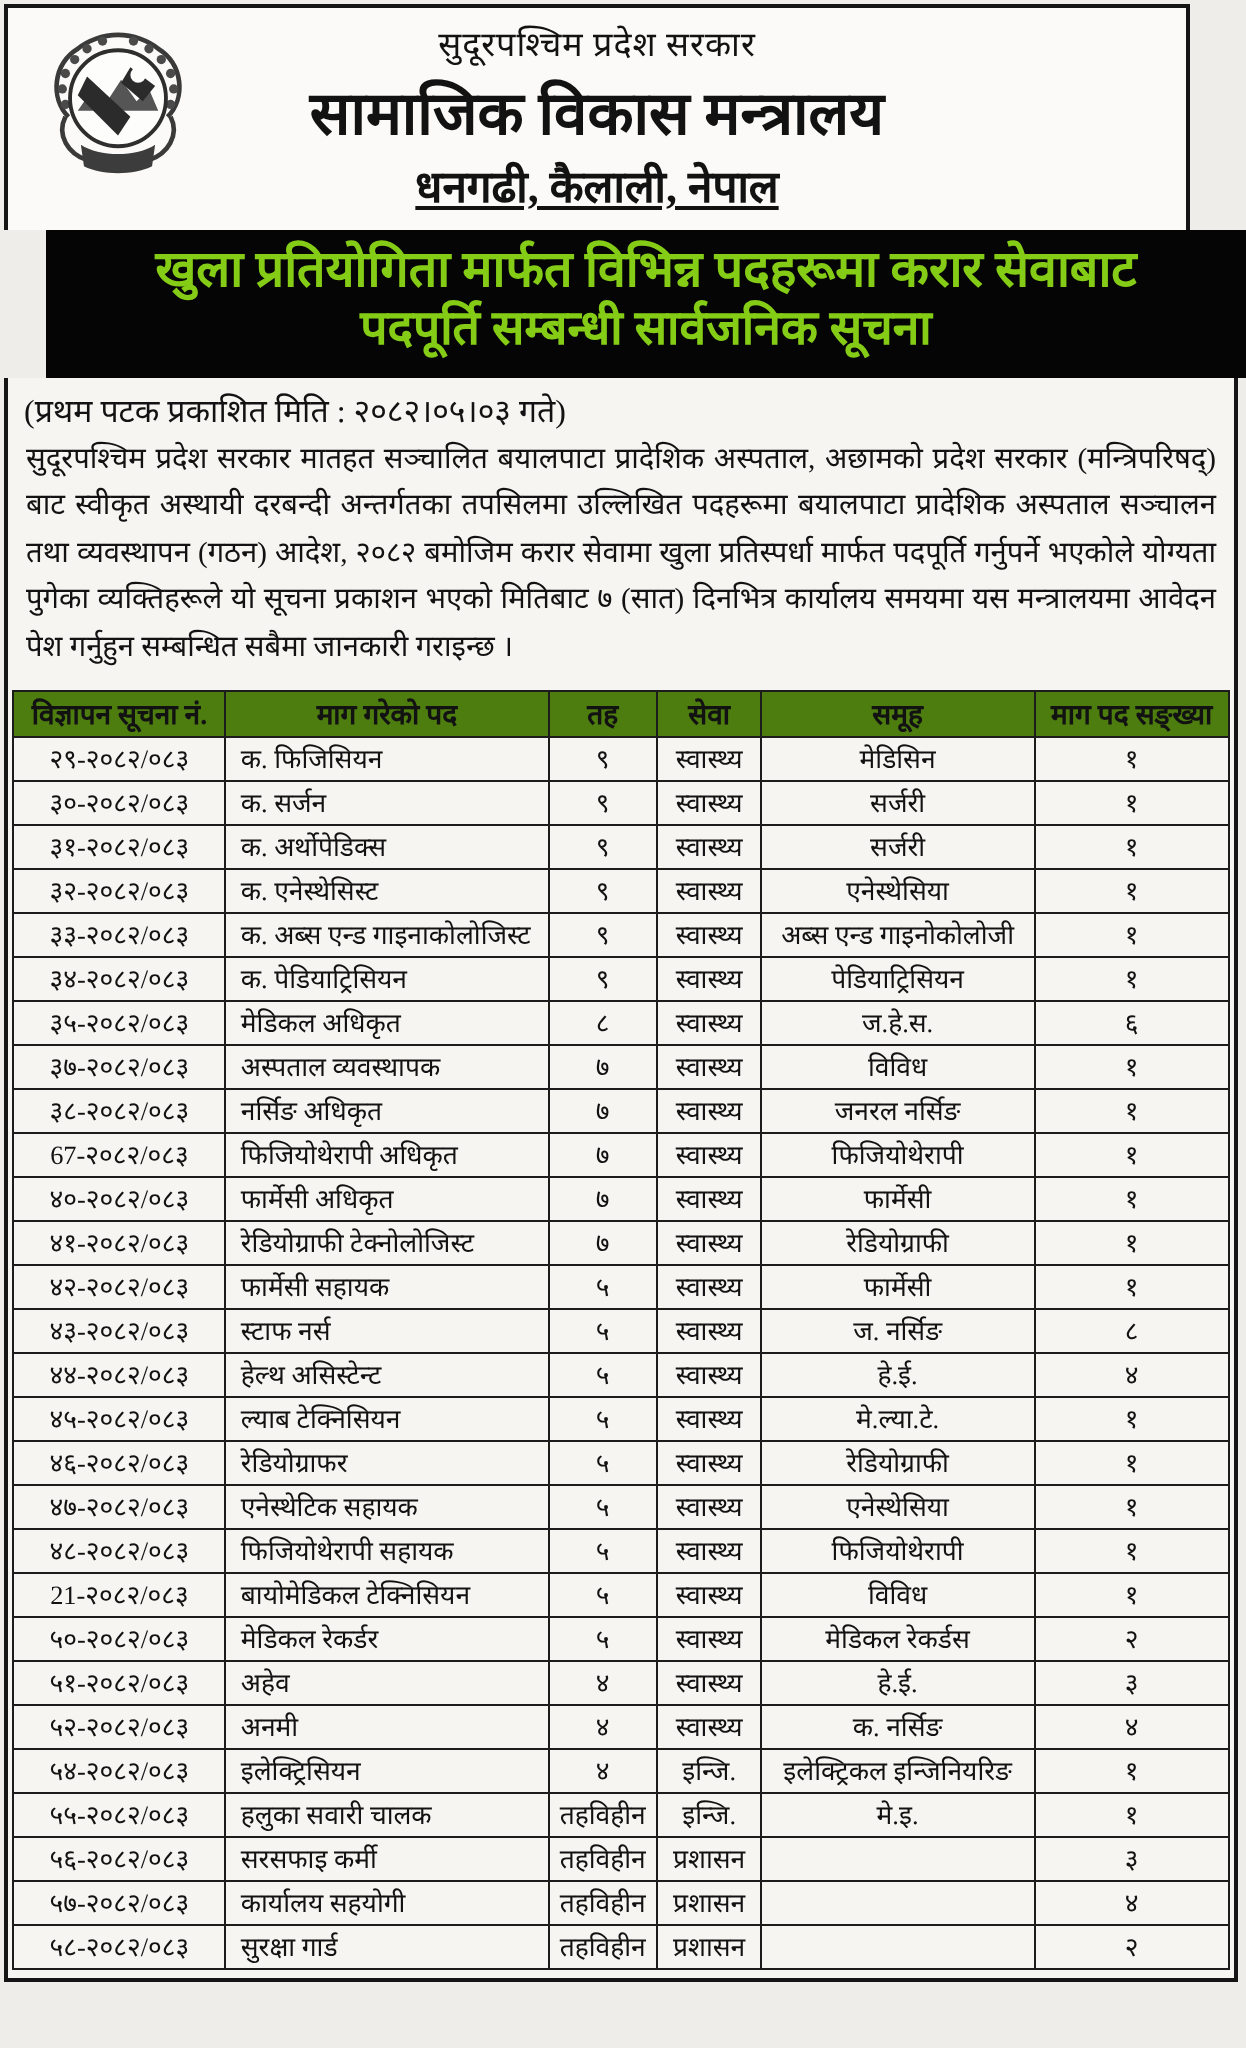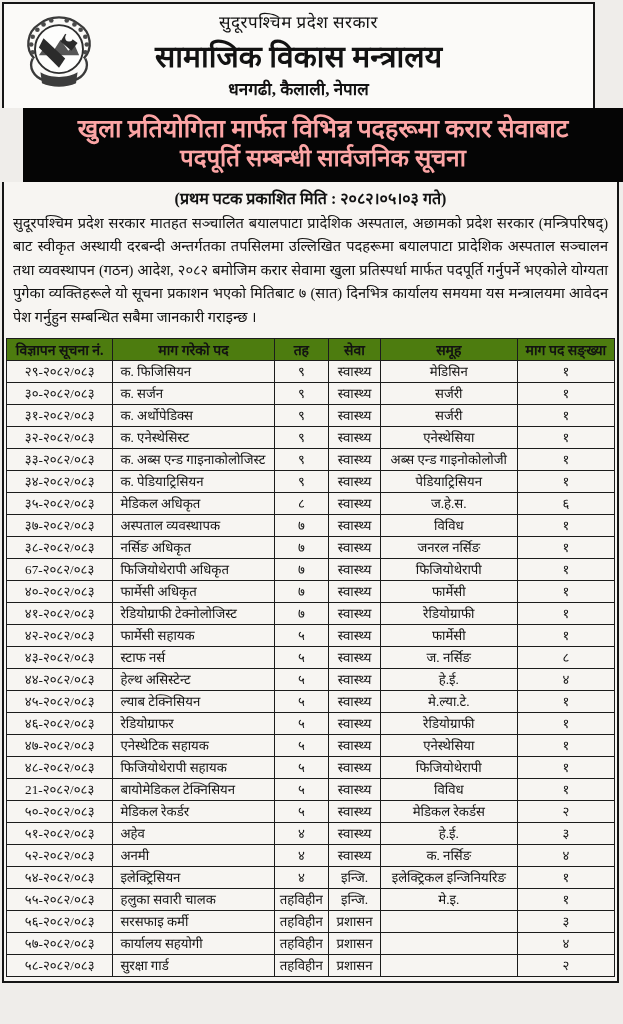--- a/index.html
+++ b/index.html
@@ -27,42 +27,41 @@
     text-align: center;
     min-height: 93px;
   }
   .logo-wrap {
     position: absolute;
     left: 16px; top: 8px;
     width: 78px; height: 82px;
   }
   .hdr-govt   { font-size: 17px; font-weight: normal; letter-spacing: .5px; }
   .hdr-minist { font-size: 30px; font-weight: bold; margin-top: 2px; }
-  .hdr-addr   { font-size: 17px; font-weight: bold; margin-top: 1px; }
+  .hdr-addr   { font-size: 22px; font-weight: bold; margin-top: 1px; text-decoration: underline; }
   
   .banner {
     background: #050505;
-    color: #fca5a5;
+    color: #84cc16;
     text-align: center;
     padding: 7px 4px 9px 4px;
     margin-left: 23px;
   }
   .banner .b1 { font-size: 25px; font-weight: bold; line-height: 1.15; }
   .banner .b2 { font-size: 24px; font-weight: bold; line-height: 1.2; }
   
   .content-box {
     margin: 0 4px 0 2px;
     background: #f7f5f2;
     border-left: 2px solid #151515;
     border-right: 2px solid #151515;
     padding: 3px 8px 4px 8px;
   }
   .pub-date {
-    text-align: center;
-    font-weight: bold;
+    font-weight: normal;
     font-size: 16px;
     padding: 2px 0 3px 0;
   }
   .intro {
     font-size: 14.6px;
     line-height: 1.62;
     text-align: justify;
     padding: 0 1px 4px 1px;
   }
   

